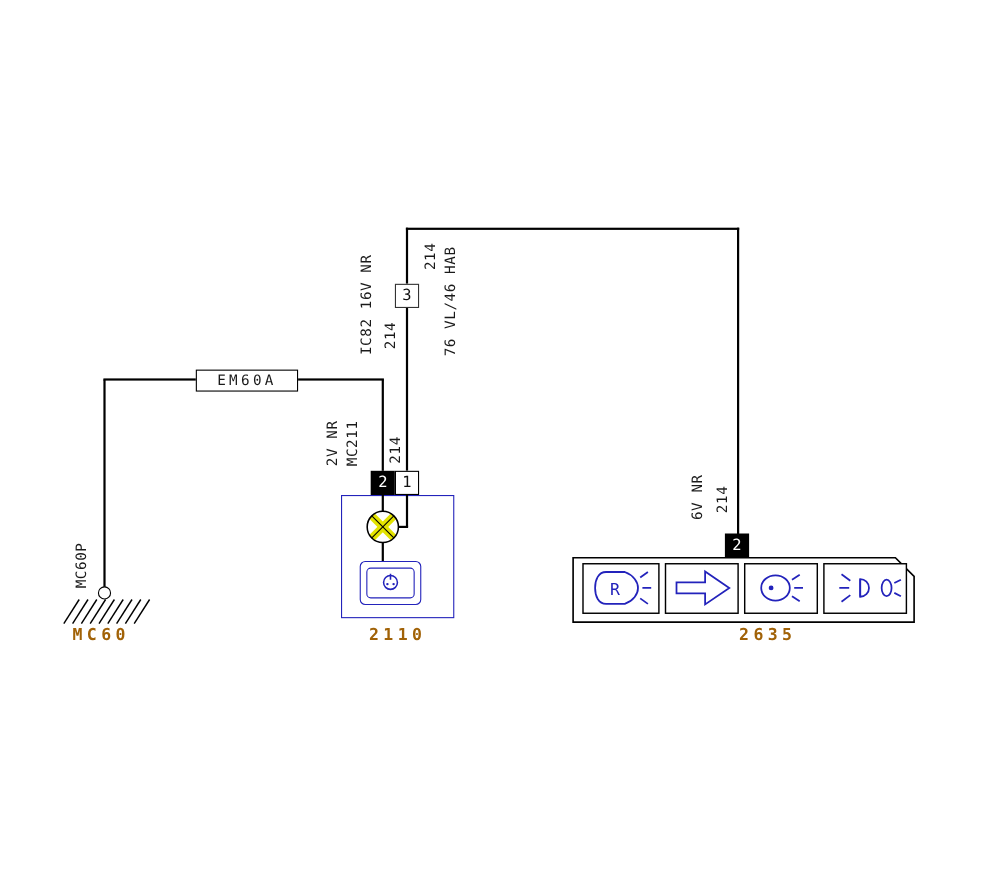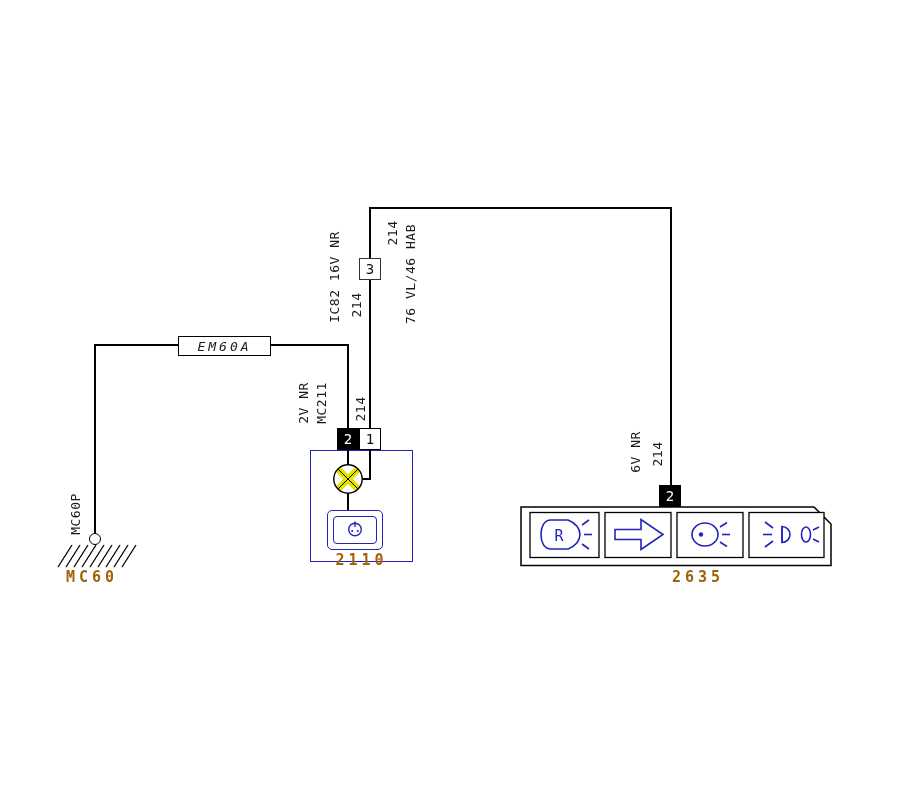--- a/index.html
+++ b/index.html
@@ -15,21 +15,21 @@
     font-size:13px; letter-spacing:0.5px; color:#1a1a1a;
   }
   .hlabel { position:absolute; text-align:center; color:#a16207;font-weight:bold; }
   .complabel { font-size:15px; letter-spacing:4px; }
   .pin {
     position:absolute; width:22px; height:22px;
     display:flex; align-items:center; justify-content:center; font-size:14px;
   }
   .pin-filled { background:#000000; color:#ffffff; }
   .pin-open { background:#ffffff; border:1.5px solid #000000; color:#111111; }
-  .box { position:absolute; border:1.5px solid #000000; background:#ffffff;font-style:italic; }
+  .box { position:absolute; border:1.5px solid #000000; background:#ffffff; }
   .blue-box { position:absolute; border:1.5px solid #2323bb; background:#ffffff; }
   .abs { position:absolute; }
   .flexc { display:flex; align-items:center; justify-content:center; }
 </style>
 </head>
 <body>
 
 <div class="canvas">
 
   <div class="wire" style="left:94px; top:345px; width:1.5px; height:189px;"></div>
@@ -98,21 +98,21 @@
   <div class="blue-box" style="left:333px; top:516px; width:44px; height:28px; border-radius:4px;"></div>
   <svg class="abs" style="left:344px; top:519px;" width="22" height="22" viewBox="0 0 22 22">
     <circle cx="11" cy="10.5" r="6.3" fill="none" stroke="#2323bb" stroke-width="1.4"></circle>
     <line x1="11" y1="2.5" x2="11" y2="8" stroke="#2323bb" stroke-width="1.4"></line>
     <circle cx="8.2" cy="12" r="1.1" fill="#2323bb"></circle>
     <circle cx="13.8" cy="12" r="1.1" fill="#2323bb"></circle>
   </svg>
 
   <div class="pin pin-filled" style="left:337px; top:428px;">2</div>
   <div class="pin pin-open" style="left:359px; top:428px;">1</div>
-  <div class="hlabel complabel" style="left:310px; top:551px; width:103px;">2110</div>
+  <div class="hlabel complabel" style="left:310px; top:568px; width:103px;">2110</div>
 
   <div class="vlabel" style="left:635px; top:452px;">6V NR</div>
   <div class="vlabel" style="left:657px; top:454px;">214</div>
   <div class="pin pin-filled" style="left:659px; top:485px;">2</div>
 
   <svg class="abs" style="left:520px; top:504px;" width="312" height="63" viewBox="0 0 312 63">
     <polygon points="1,3 294,3 311,20 311,61.5 1,61.5" fill="#ffffff" stroke="#000" stroke-width="1.5"></polygon>
     <rect x="10" y="8.5" width="69" height="45" fill="#ffffff" stroke="#000" stroke-width="1.3"></rect>
     <rect x="85" y="8.5" width="66" height="45" fill="#ffffff" stroke="#000" stroke-width="1.3"></rect>
     <rect x="157" y="8.5" width="66" height="45" fill="#ffffff" stroke="#000" stroke-width="1.3"></rect>

